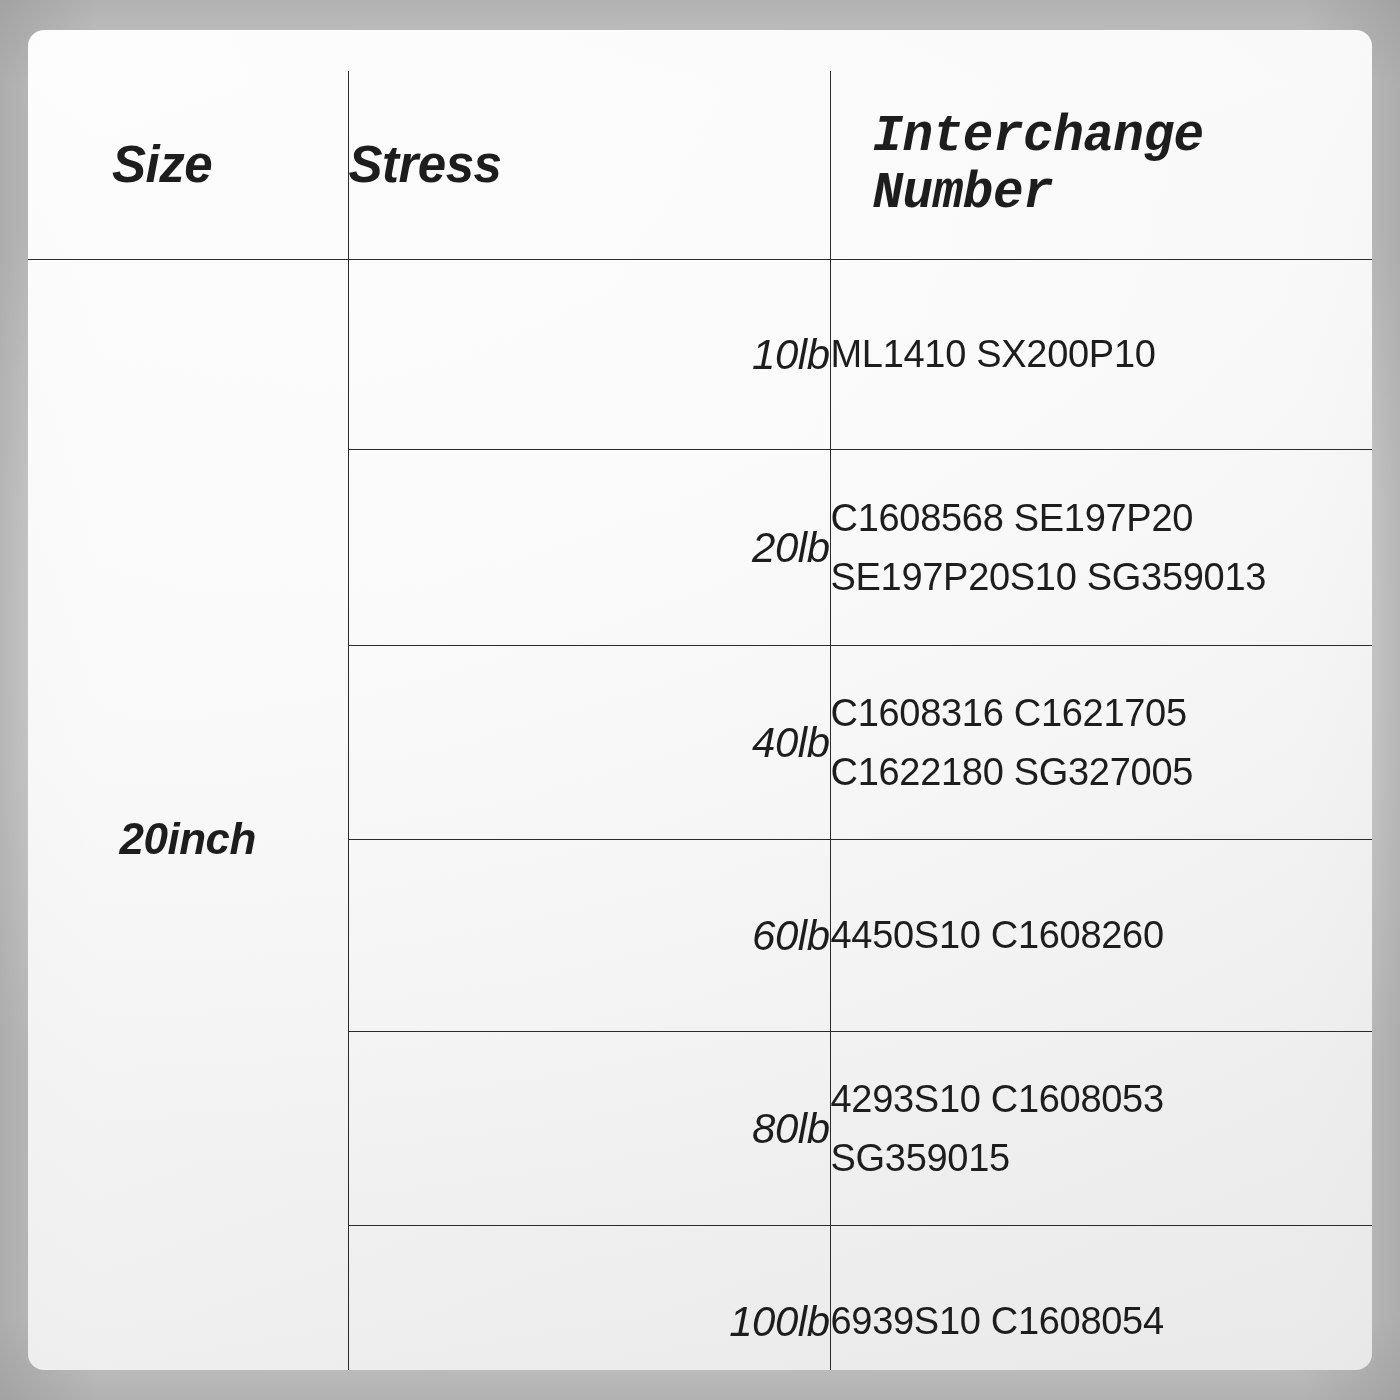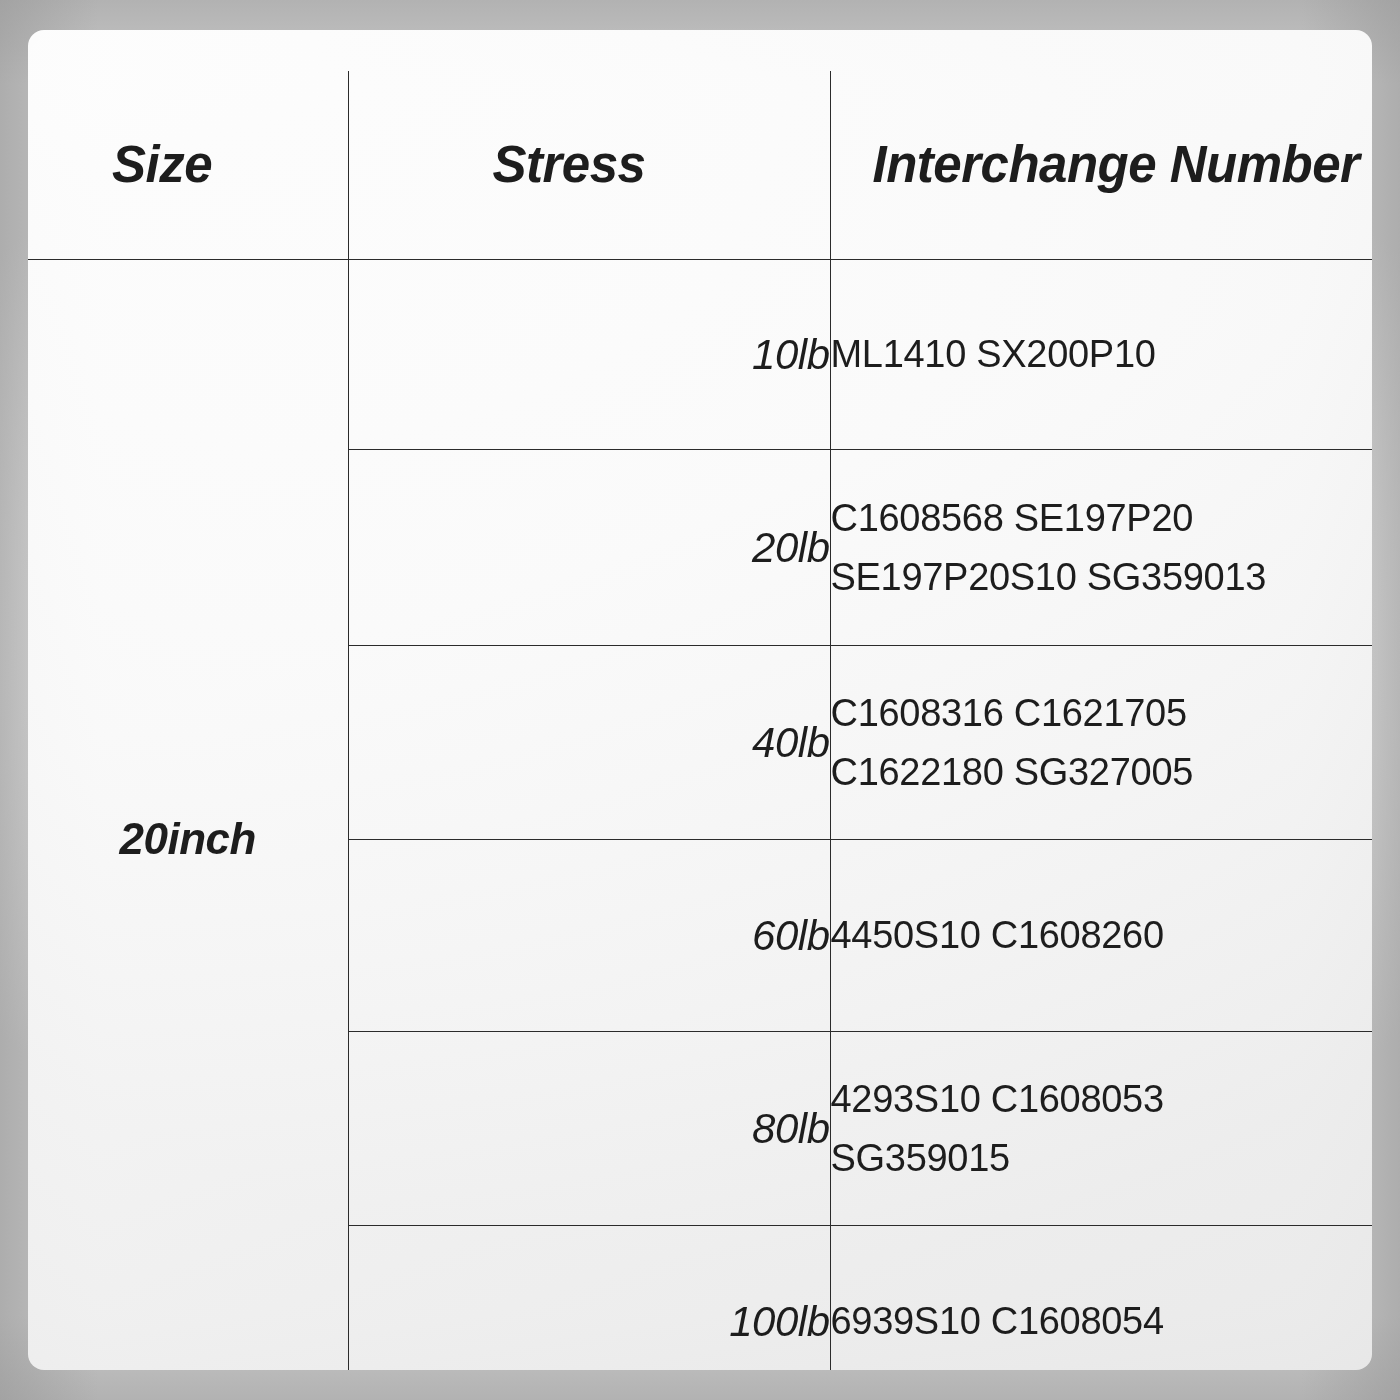--- a/index.html
+++ b/index.html
@@ -84,22 +84,22 @@
     font-size: 51px;
     font-weight: bold;
     font-style: italic;
     color: #1d1d1d;
     letter-spacing: -0.5px;
     height: 188px;
     line-height: 1.12;
     text-align: left;
   }
   th.head .pad-size { padding-left: 84px; }
-  th.head .pad-stress { padding-left: 144px; }
-  th.head .pad-inter { padding-left: 42px; padding-right: 8px; }
+  th.head .pad-stress { }
+  th.head .pad-inter { padding-left: 42px; padding-right: 8px; font-family: Liberation Mono, monospace; }
 
   td.size-cell {
     font-size: 44px;
     font-weight: bold;
     font-style: italic;
     color: #1d1d1d;
     text-align: center;
     letter-spacing: -0.5px;
   }
 

